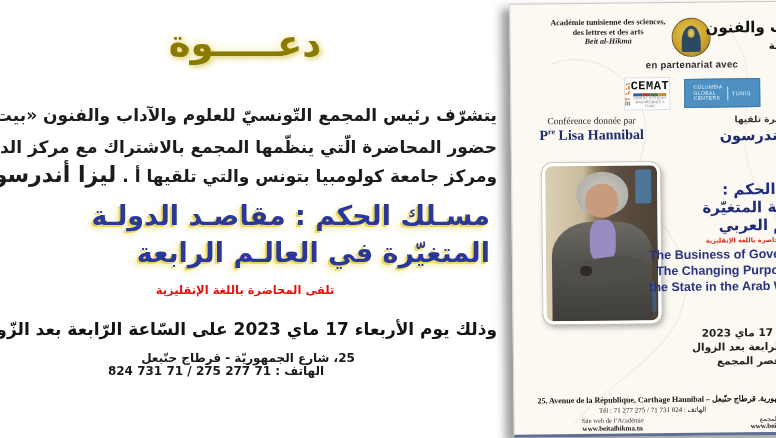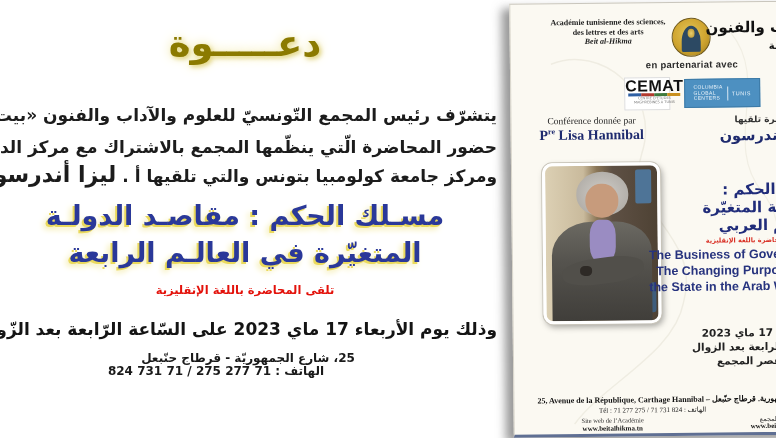--- a/index.html
+++ b/index.html
@@ -17,21 +17,21 @@
   }
   .inv-line{
     position:absolute;right:279px;white-space:nowrap;direction:rtl;
     font-size:17px;font-weight:700;color:#1c1c1c;line-height:26px;
   }
   .inv-line-1{top:102px;}
   .inv-line-2{top:134px;}
   .inv-line-3{top:162px;}
   .inv-speaker-name{font-size:22px;letter-spacing:.5px;}
   .inv-lecture-title{
-    position:absolute;left:0;width:490px;text-align:center;direction:rtl;
+    position:absolute;left:0;width:490px;direction:rtl;
     font-size:27px;font-weight:700;color:#2A3899;white-space:nowrap;
     text-shadow:-2px 2px 0 #EAD95C, -4px 4px 6px #F2E9A0;
   }
   .inv-lecture-title.t1{top:200px;}
   .inv-lecture-title.t2{top:237px;}
   .inv-lang-note{
     position:absolute;left:0;top:283px;width:490px;text-align:center;direction:rtl;
     font-size:11.5px;font-weight:700;color:#E3120B;
   }
   .inv-date-line{
@@ -94,21 +94,21 @@
   }
   .cemat-ar{
     width:17px;height:100%;background:#fff;
     font-size:4.5px;line-height:5px;color:#C96A1E;font-weight:700;
     text-align:center;direction:rtl;overflow:hidden;padding-top:2px;box-sizing:border-box;
   }
   .cemat-squares{display:flex;justify-content:center;gap:1px;margin-top:1px;}
   .cemat-squares i{width:4px;height:4px;display:block;}
   .cemat-right{flex:1;text-align:center;padding-top:3px;}
   .cemat-name{
-    font-family:Liberation Sans, sans-serif;font-weight:700;font-size:16px;
+    font-family:Liberation Mono, monospace;font-weight:700;font-size:12px;
     color:#111;letter-spacing:.5px;line-height:10px;
   }
   .cemat-bar{display:flex;height:3px;margin:2px 3px 0 3px;}
   .cemat-bar i{flex:1;display:block;}
   .cemat-sub{font-size:3.5px;color:#777;line-height:4px;}
   
   .columbia{
     position:absolute;left:173px;top:76px;width:74px;height:27px;
     background:#4D90C1;border:1px solid #3d7aa6;color:#EAF3FA;
     display:flex;align-items:center;justify-content:center;gap:4px;

